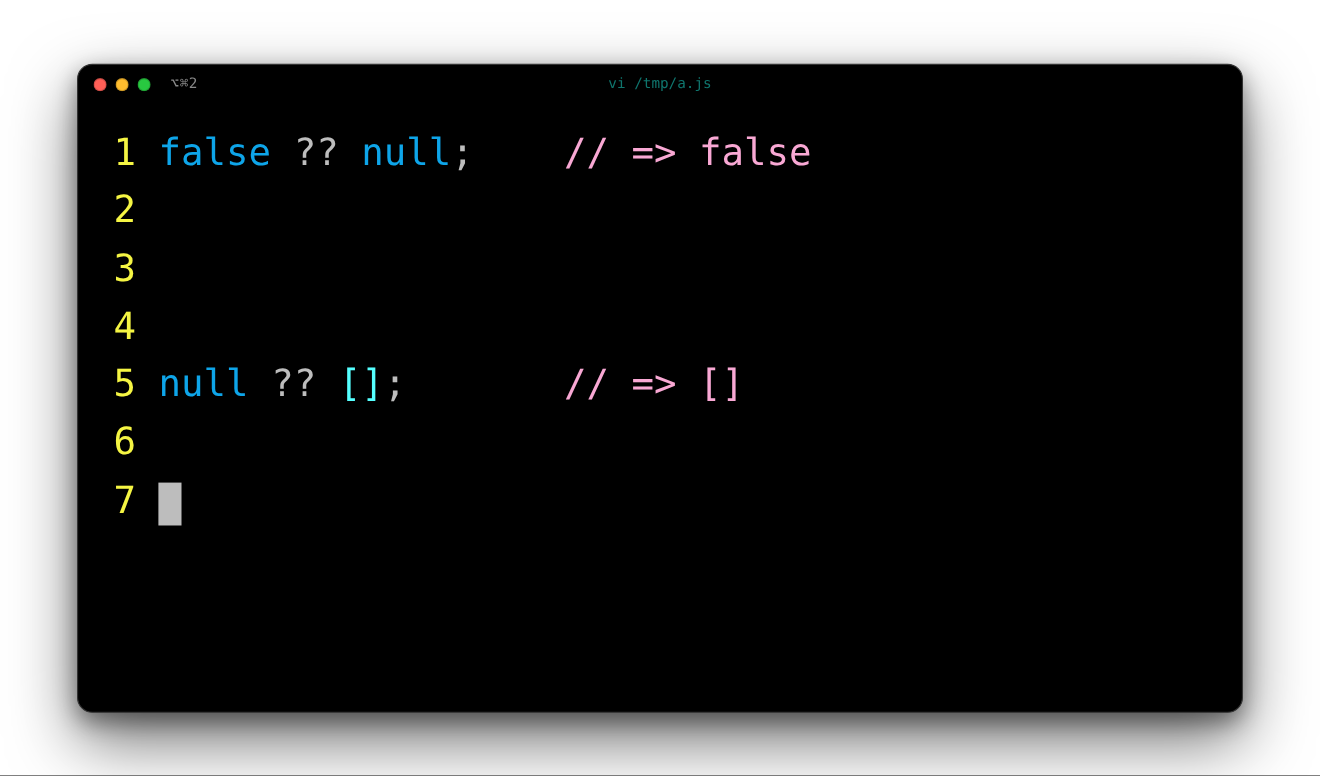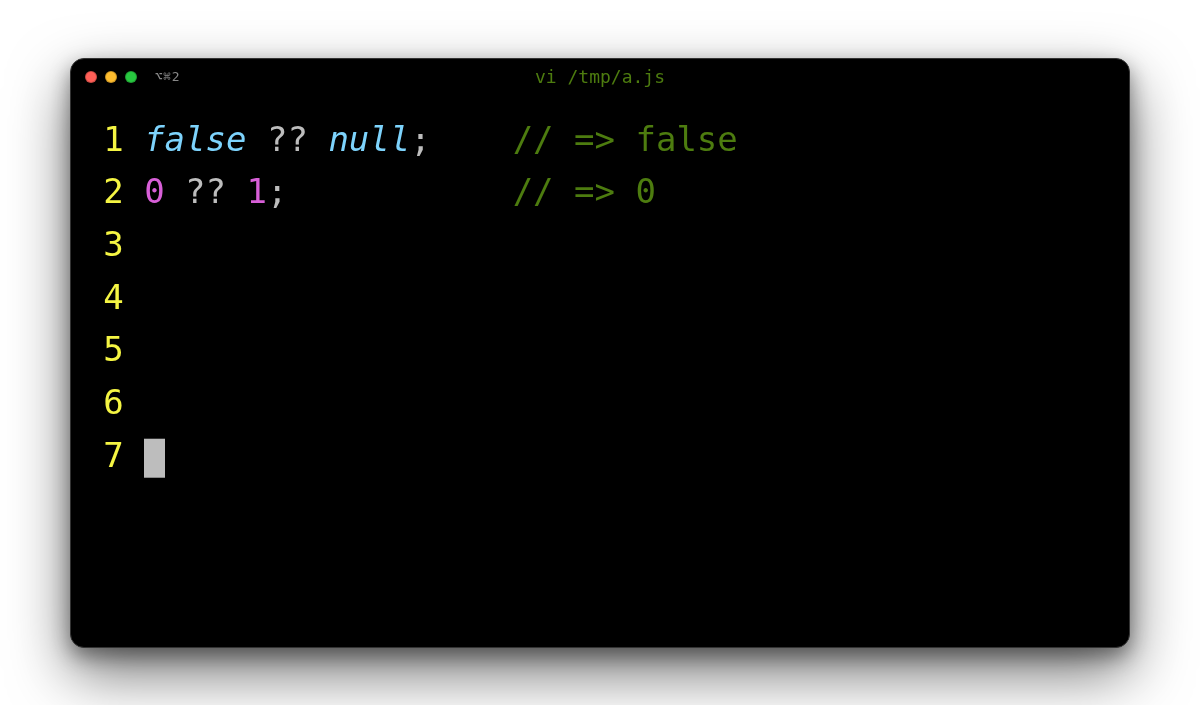--- a/index.html
+++ b/index.html
@@ -47,22 +47,22 @@
     .tab-info {
       color: #888;
       font-size: 13px;
       margin-left: 18px;
       letter-spacing: 0.5px;
     }
     .title {
       position: absolute;
       left: 50%;
       transform: translateX(-50%);
-      color: #4d7c0f;
-      font-size: 18px;
+      color: #0f766e;
+      font-size: 13px;
       white-space: nowrap;
     }
     .editor {
       flex: 1;
       padding: 18px 24px 18px 24px;
       overflow: hidden;
     }
     .line {
       display: flex;
       align-items: baseline;
@@ -72,26 +72,26 @@
     }
     .lineno {
       color: #f5f543;
       width: 1.4ch;
       text-align: right;
       margin-right: 1ch;
       user-select: none;
       flex-shrink: 0;
     }
     .code { white-space: pre; }
-    .tok-kw      { color: #7dd3fc; font-style: italic; }  
+    .tok-kw      { color: #0ea5e9; }  
     .tok-op      { color: #bdbdbd; }  
     .tok-num     { color: #d85fd8; }  
     .tok-str     { color: #f5f543; }  
     .tok-bracket { color: #55ffff; }  
-    .tok-comment { color: #4d7c0f; }  
+    .tok-comment { color: #f9a8d4; }  
     .cursor {
       display: inline-block;
       width: 1ch;
       height: 1.15em;
       background: #bdbdbd;
       vertical-align: text-bottom;
       transform: translateY(0.08em);
     }
   </style>
 </head>
@@ -102,20 +102,20 @@
     <div class="traffic-lights">
       <div class="light red"></div>
       <div class="light yellow"></div>
       <div class="light green"></div>
     </div>
     <div class="tab-info">⌥⌘2</div>
     <div class="title">vi /tmp/a.js</div>
   </div>
   <div class="editor" id="editor">
       <div class="line"><span class="lineno">1</span><span class="code"><span class="tok-kw">false</span><span class="tok-op"> ?? </span><span class="tok-kw">null</span><span class="tok-op">;    </span><span class="tok-comment">// =&gt; false</span></span></div>
-      <div class="line"><span class="lineno">2</span><span class="code"><span class="tok-num">0</span><span class="tok-op"> ?? </span><span class="tok-num">1</span><span class="tok-op">;           </span><span class="tok-comment">// =&gt; 0</span></span></div>
+      <div class="line"><span class="lineno">2</span></div>
       <div class="line"><span class="lineno">3</span></div>
       <div class="line"><span class="lineno">4</span><span class="code"></span></div>
-      <div class="line"><span class="lineno">5</span></div>
+      <div class="line"><span class="lineno">5</span><span class="code"><span class="tok-kw">null</span><span class="tok-op"> ?? </span><span class="tok-bracket">[]</span><span class="tok-op">;       </span><span class="tok-comment">// =&gt; []</span></span></div>
       <div class="line"><span class="lineno">6</span></div>
       <div class="line"><span class="lineno">7</span><span class="code"><span class="cursor"></span></span></div>
     </div>
 </div>
 
 </body></html>

